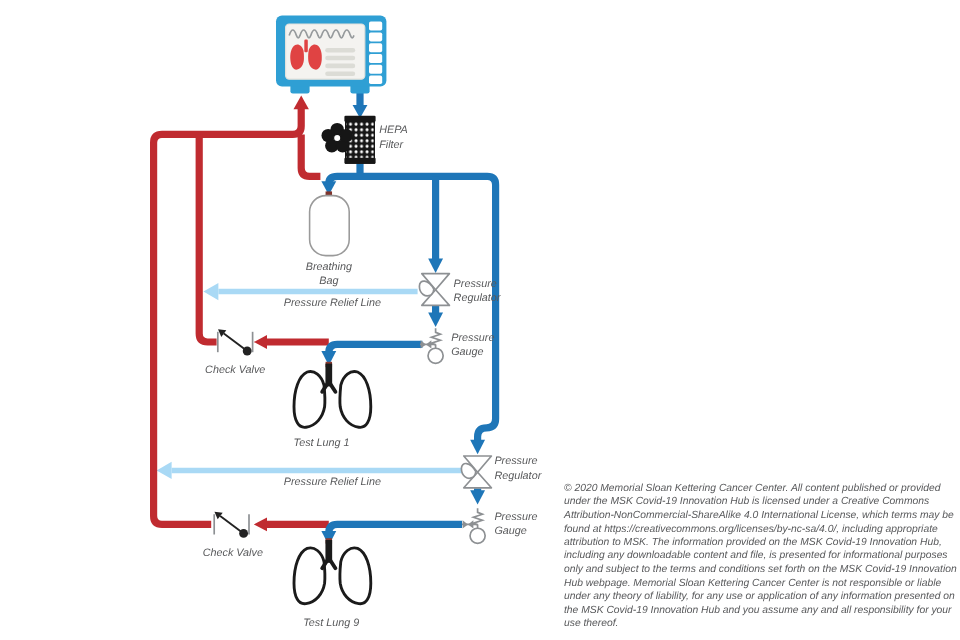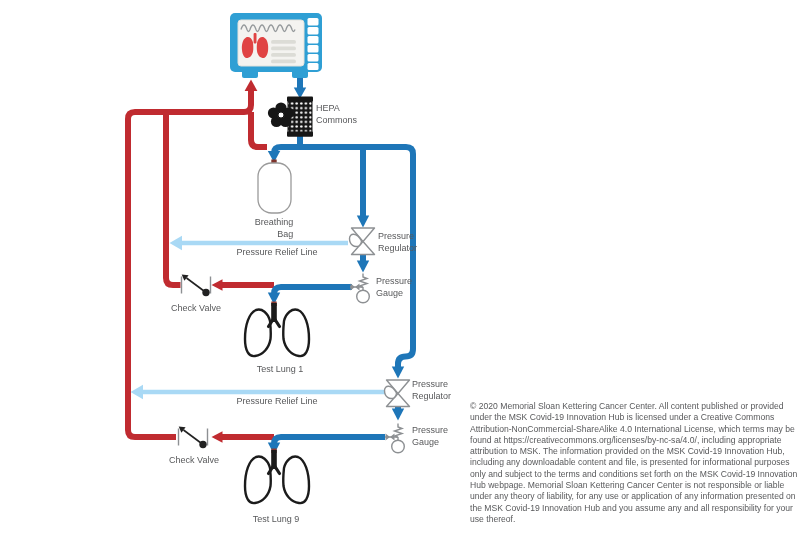--- a/index.html
+++ b/index.html
@@ -1,25 +1,26 @@
 <!DOCTYPE html>
 <html style="--supply-blue: #1e76b8; --return-red: #c02b30; --relief-blue: #a9d9f5; --monitor-teal: #2f9fd4; --screen-white: #f4f3f0; --symbol-gray: #8d9093; --label-gray: #58595b; --lung-icon-red: #e04343;"><head>
 <meta charset="utf-8">
 <style>
   html,body{margin:0;padding:0;background:#fff;}
   .stage{
     position:relative;width:800px;height:533px;background:#fff;overflow:hidden;
     font-family:"Liberation Sans", sans-serif;
+    font-style:italic;
   }
   .stage svg{position:absolute;left:0;top:0;}
   .lbl{
     position:absolute;font-size:9px;line-height:11.5px;color:var(--label-gray,#58595b);
     white-space:nowrap;
   }
-  .lbl.center{transform:translateX(-50%);text-align:right;}
+  .lbl.center{transform:translateX(-50%);text-align:center;}
   .copyright{
     position:absolute;left:470px;top:401px;width:334px;
     font-size:8.6px;line-height:11.3px;color:var(--label-gray,#58595b);
   }
   .stroke-red{stroke:var(--return-red,#c02b30);stroke-width:6;fill:none;}
   .fill-red{fill:var(--return-red,#c02b30);}
   .stroke-blue{stroke:var(--supply-blue,#1e76b8);stroke-width:6;fill:none;}
   .fill-blue{fill:var(--supply-blue,#1e76b8);}
   .stroke-relief{stroke:var(--relief-blue,#a9d9f5);stroke-width:4.6;fill:none;}
   .fill-relief{fill:var(--relief-blue,#a9d9f5);}
@@ -179,21 +180,21 @@
     <rect x="271.3" y="301.5" width="5.4" height="4.5" fill="#8a3a30"></rect>
     <path class="lung" d="M270,321 C268,313 262,308 256,310 C249,313 245,325 245,339 C245,351 249,357 255,356 C263,355 269,348 270.5,339 C271.2,332 270.5,326 270,321 Z"></path>
     <path class="lung" d="M284,321 C286,313 292,308 298,310 C305,313 309,325 309,339 C309,351 305,357 299,356 C291,355 285,348 283.5,339 C282.8,332 283.5,326 284,321 Z"></path>
     <rect x="271.2" y="303" width="5.6" height="19" fill="#1b1b1b"></rect>
     <path d="M274,318 L268.5,326.5 M274,318 L279.5,326.5" stroke="#1b1b1b" stroke-width="3.2" fill="none" stroke-linecap="round"></path>
   </g>
 </svg>
 
 <div class="lbl" style="left:316px;top:103px">
   <div>HEPA</div>
-  <div>Commons</div>
+  <div>Filter</div>
 </div>
 
 <div class="lbl center" style="left:274px;top:217px">
   <div>Breathing</div>
   <div>Bag</div>
 </div>
 
 <div class="lbl" style="left:378px;top:231px">
   <div>Pressure</div>
   <div>Regulator</div>
@@ -201,21 +202,21 @@
 
 <div class="lbl center" style="left:277px;top:247px">Pressure Relief Line</div>
 
 <div class="lbl" style="left:376px;top:276px">
   <div>Pressure</div>
   <div>Gauge</div>
 </div>
 
 <div class="lbl center" style="left:196px;top:303px">Check Valve</div>
 
-<div class="lbl center" style="left:280px;top:364px">Test Lung 1</div>
+<div class="lbl center" style="left:268px;top:364px">Test Lung 1</div>
 
 <div class="lbl" style="left:412px;top:379px">
   <div>Pressure</div>
   <div>Regulator</div>
 </div>
 
 <div class="lbl center" style="left:277px;top:396px">Pressure Relief Line</div>
 
 <div class="lbl" style="left:412px;top:425px">
   <div>Pressure</div>

